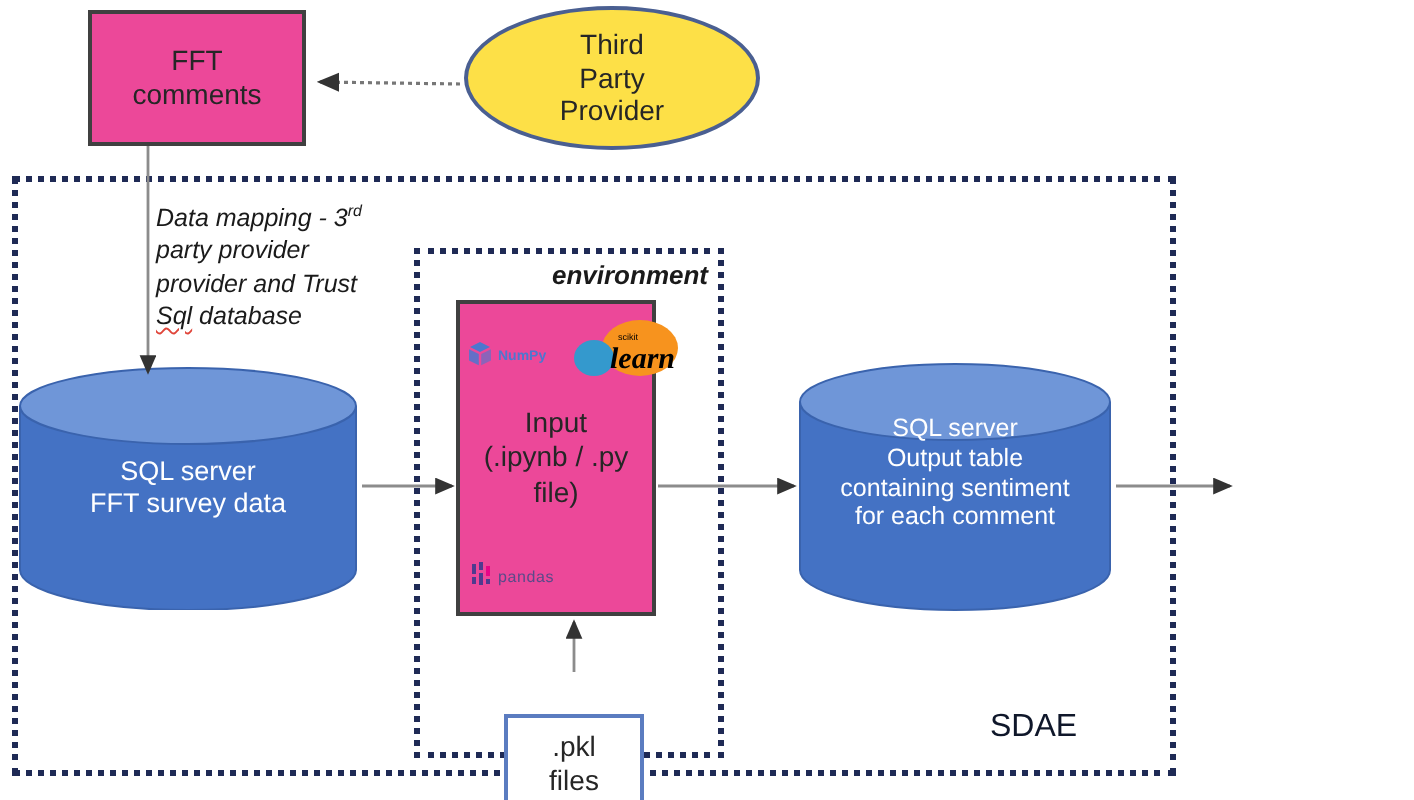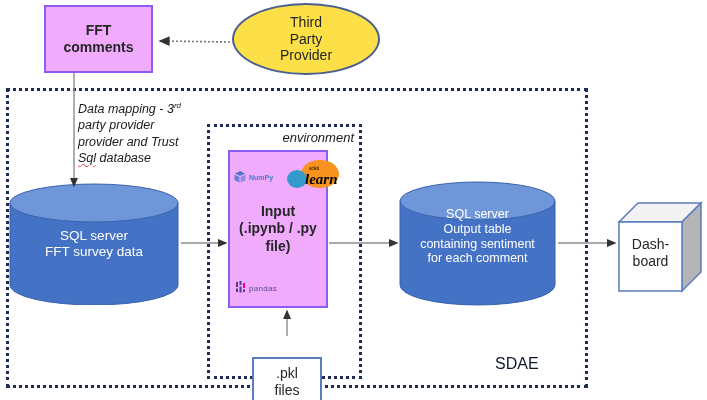--- a/index.html
+++ b/index.html
@@ -24,29 +24,28 @@
     background: transparent;
   }
   .dotted-inner {
     border: 3px dotted #1f2a55;
     box-sizing: border-box;
     background: transparent;
   }
 
   
   .box-gray {
-    border: 2px solid #8b5cf6;
-    background: #f0abfc;
+    border: 2px solid #404040;
+    background: #ec4899;
     box-sizing: border-box;
     display: flex;
     align-items: center;
     justify-content: center;
     text-align: center;
     color: #262626;
-    font-weight: bold;
   }
   .box-blue {
     border: 2px solid #5b7cc0;
     background: #ffffff;
     box-sizing: border-box;
     display: flex;
     align-items: center;
     justify-content: center;
     text-align: center;
     color: #262626;
@@ -95,20 +94,21 @@
 
   .sdae-label {
     font-size: 16px;
     color: #0f172a;
   }
 
   .env-label {
     font-style: italic;
     font-size: 13px;
     color: #1a1a1a;
+    font-weight: bold;
   }
 
   
   #arrows {
     position: absolute;
     left: 0; top: 0;
     width: 707px; height: 400px;
     pointer-events: none;
   }
 
@@ -239,31 +239,20 @@
       <path d="M2,20 L2,104 A77.5,20 0 0 0 157,104 L157,20" fill="none" stroke="#3a63ad" stroke-width="1"></path>
     </svg>
     <div class="cyl-label" style="top:26px; font-size:12.5px;">
       <div>SQL server</div>
       <div>Output table</div>
       <div>containing sentiment</div>
       <div>for each comment</div>
     </div>
   </div>
 
-  <div class="cube-wrap" style="left:616px; top:200px; width:88px; height:95px;">
-    <svg width="88" height="95" viewBox="0 0 88 95">
-      <polygon points="3,22 22,3 85,3 66,22" fill="#f2f2f2" stroke="#5b7cc0" stroke-width="1.5"></polygon>
-      <polygon points="66,22 85,3 85,72 66,91" fill="#b5b5b5" stroke="#5b7cc0" stroke-width="1.5"></polygon>
-      <rect x="3" y="22" width="63" height="69" fill="#ffffff" stroke="#5b7cc0" stroke-width="1.5"></rect>
-    </svg>
-    <div class="abs lbl" style="left:3px; top:36px; width:63px; text-align:center; font-size:14px; color:#262626;">
-      <div>Dash-</div>
-      <div>board</div>
-    </div>
-  </div>
 
   <svg id="arrows">
     <defs>
       <marker id="ah-gray" markerWidth="7" markerHeight="7" refX="6" refY="3" orient="auto" markerUnits="strokeWidth">
         <path d="M0,0 L7,3 L0,6 z" fill="#5a5a5a"></path>
       </marker>
       <marker id="ah-dark" markerWidth="7" markerHeight="7" refX="6" refY="3" orient="auto" markerUnits="strokeWidth">
         <path d="M0,0 L7,3 L0,6 z" fill="#333333"></path>
       </marker>
     </defs>

